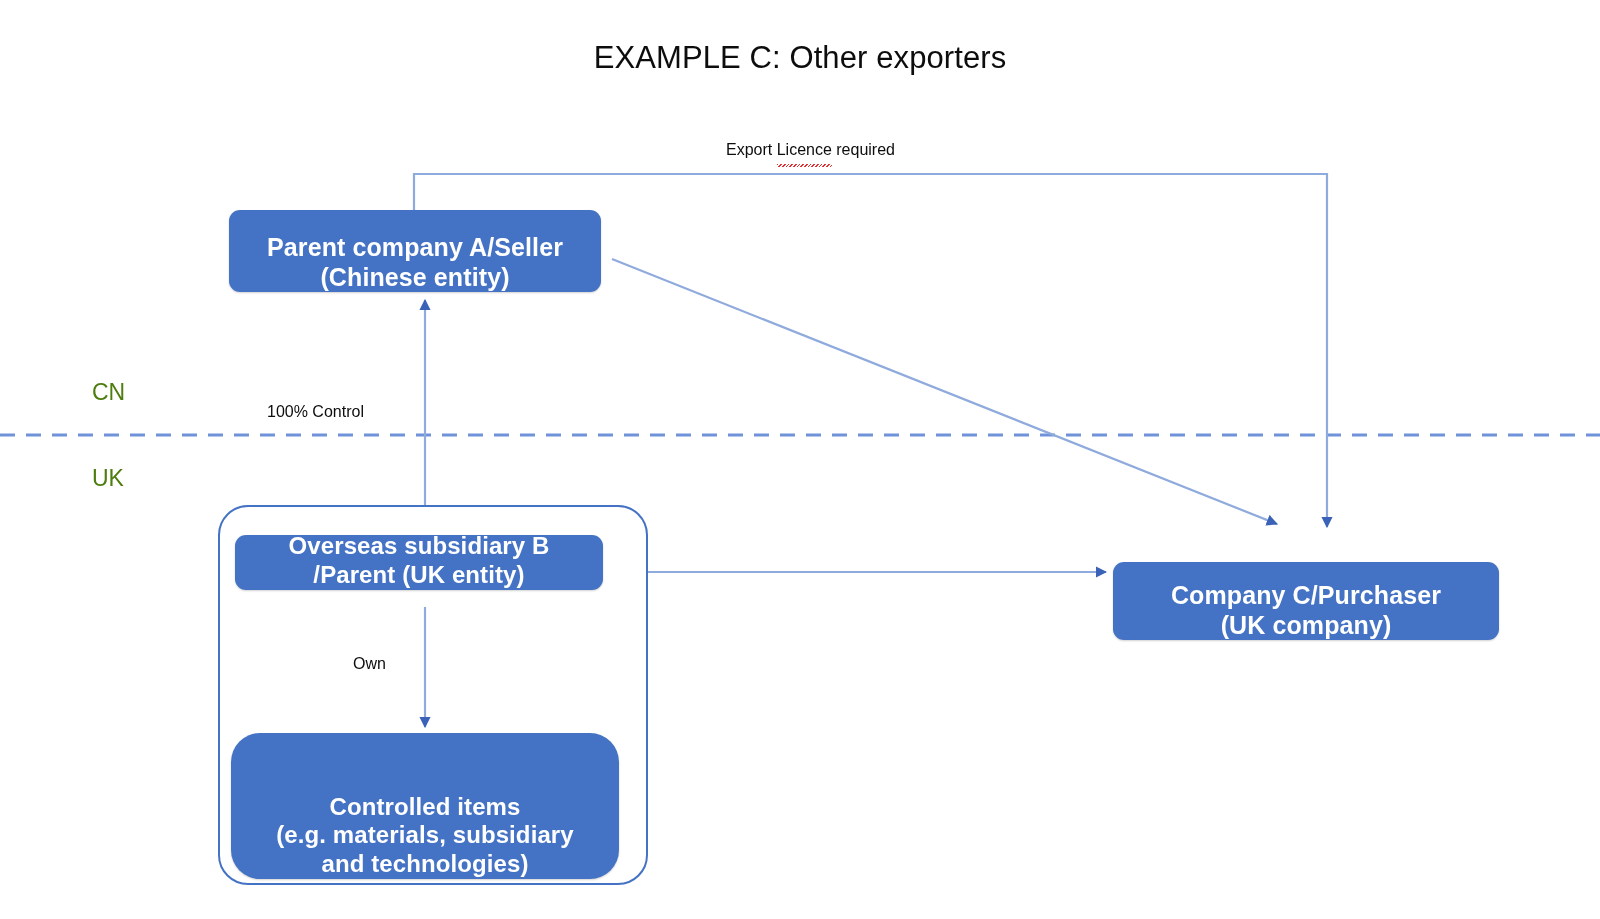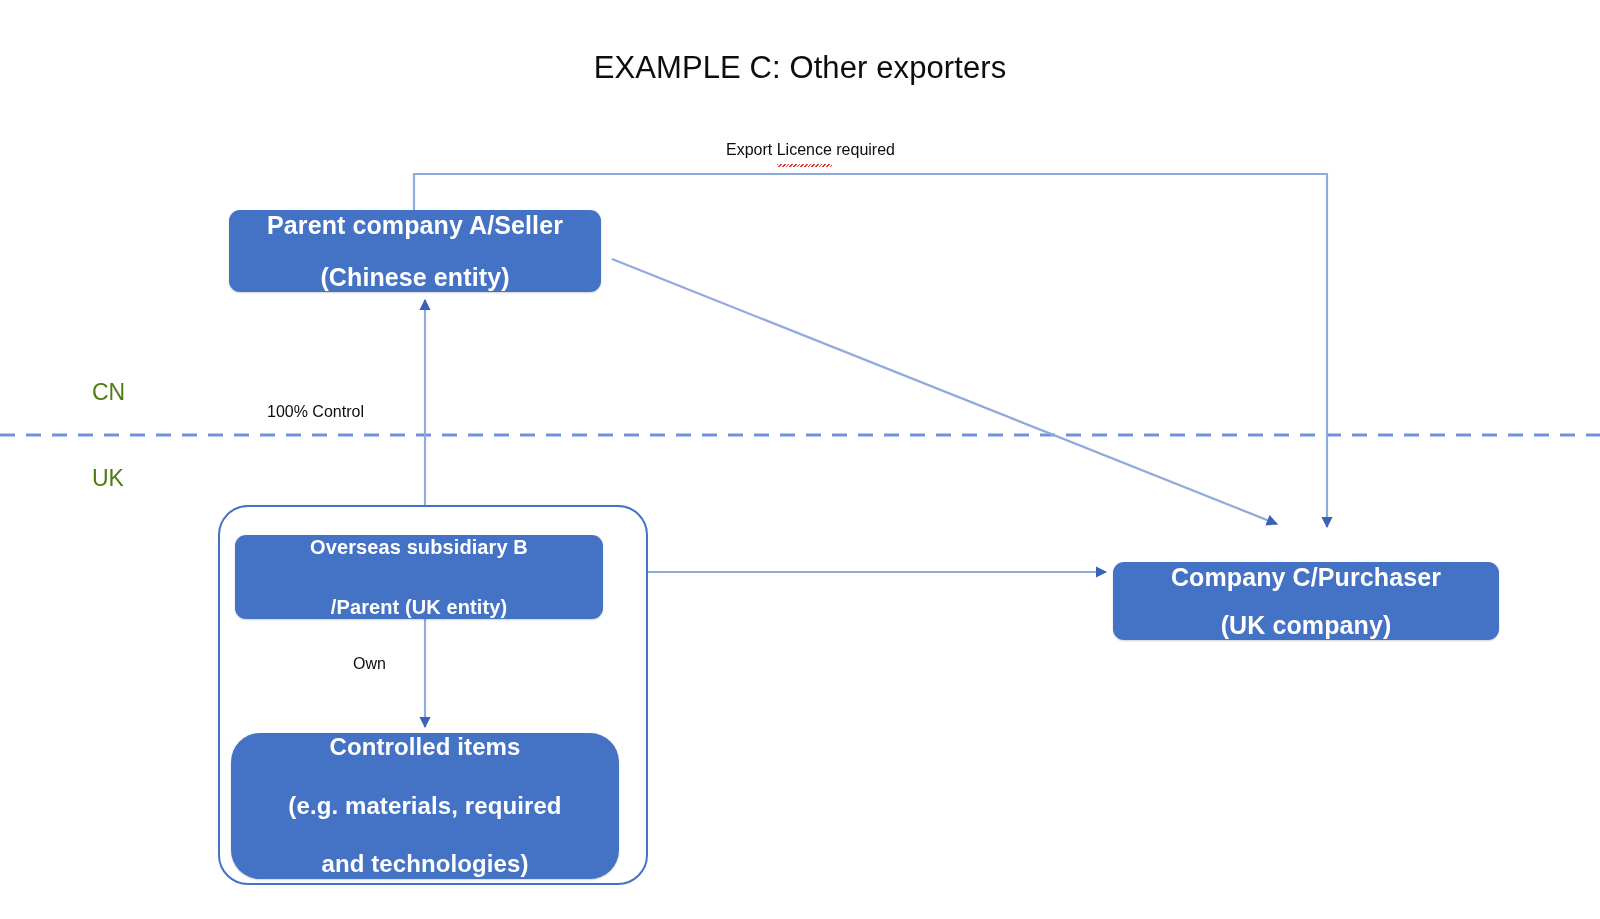--- a/index.html
+++ b/index.html
@@ -24,56 +24,56 @@
     top: 0;
     width: 1600px;
     height: 919px;
     pointer-events: none;
   }
 
   
   .diagram-title {
     position: absolute;
     left: 0;
-    top: 48px;
+    top: 38px;
     width: 1600px;
     text-align: center;
     font-size: 31px;
     line-height: 40px;
     font-weight: 400;
     color: #0d0d0d;
     letter-spacing: 0.1px;
   }
 
   
   .node {
     position: absolute;
     box-sizing: border-box;
     background: #4472c4;
     border-radius: 11px;
     color: #ffffff;
     font-weight: bold;
     display: flex;
     flex-direction: column;
     align-items: center;
-    justify-content: space-between;
+    justify-content: flex-end;
     text-align: center;
     line-height: 1.20;
     letter-spacing: 0.1px;
     box-shadow: 0 1px 2px rgba(0,0,0,0.18);
   }
   .node span { display: block; white-space: nowrap; }
 
   #node-parent-a {
     left: 229px; top: 210px; width: 372px; height: 82px;
     font-size: 25px;
   }
   #node-subsidiary-b {
-    left: 235px; top: 535px; width: 368px; height: 84px;
-    font-size: 20px;
+    left: 235px; top: 535px; width: 368px; height: 55px;
+    font-size: 24px;
   }
   #node-controlled-items {
     left: 231px; top: 733px; width: 388px; height: 146px;
     font-size: 24px;
     border-radius: 29px;
   }
   #node-company-c {
     left: 1113px; top: 535px; width: 386px; height: 78px;
     font-size: 25px;
     margin-top: 27px;
@@ -165,21 +165,21 @@
     <span>(Chinese entity)</span>
   </div>
 
   <div class="node" id="node-subsidiary-b">
     <span>Overseas subsidiary B</span>
     <span>/Parent (UK entity)</span>
   </div>
 
   <div class="node" id="node-controlled-items">
     <span>Controlled items</span>
-    <span>(e.g. materials, required</span>
+    <span>(e.g. materials, subsidiary</span>
     <span>and technologies)</span>
   </div>
 
   <div class="node" id="node-company-c">
     <span>Company C/Purchaser</span>
     <span>(UK company)</span>
   </div>
 
   <div class="edge-label" id="label-export-licence">
     <span>Export </span><span class="squiggle">Licence</span><span> required</span>

